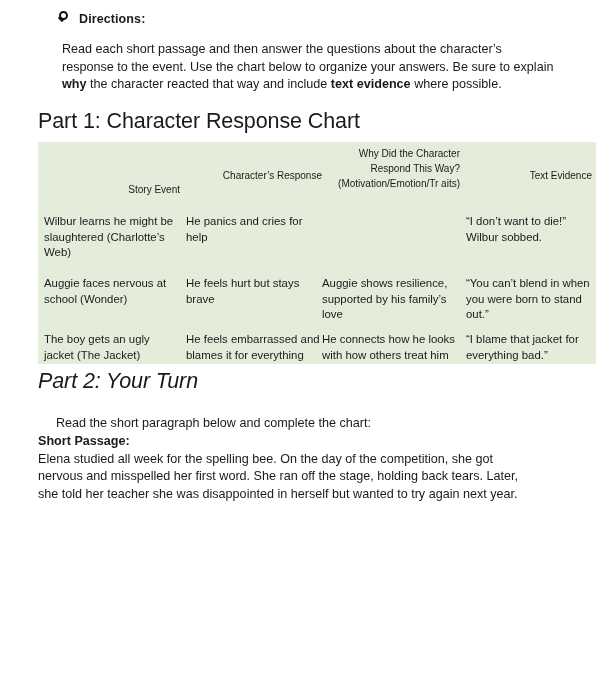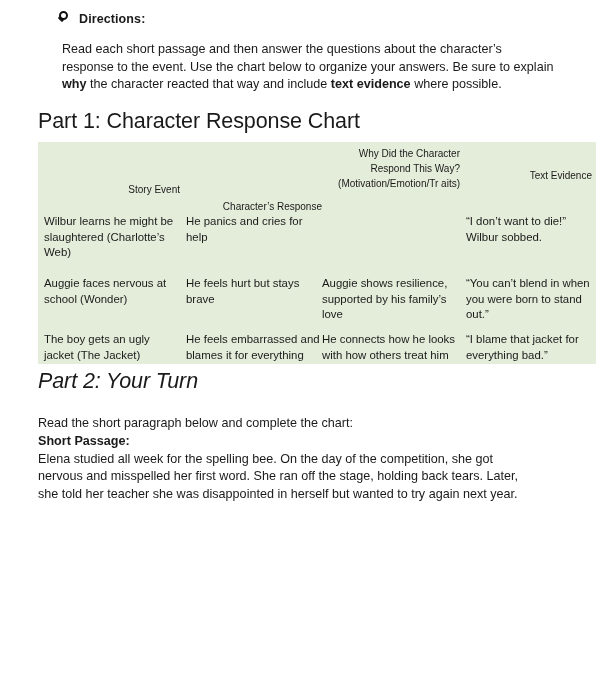--- a/index.html
+++ b/index.html
@@ -121,40 +121,40 @@
   }
   
   .c0 { left: 6px;   width: 136px; }
   .c1 { left: 148px; width: 136px; }
   .c2 { left: 284px; width: 138px; }
   .c3 { left: 428px; width: 126px; }
 
   
   .row-head { top: 0; height: 64px; }
   .row-head .c0 { top: 40px; }
-  .row-head .c1 { top: 26px; margin-top: 31px; }
+  .row-head .c1 { top: 26px; }
   .row-head .c2 { top: 4px; }
   .row-head .c3 { top: 26px; }
 
   .row-1 { top: 64px; height: 62px; padding-left: 32px; }
   .row-2 { top: 126px; height: 56px; }
   .row-3 { top: 182px; height: 56px; }
 
   .row-1 .cell, .row-2 .cell, .row-3 .cell { top: 8px; }
 
   
   .passage-block {
     position: absolute;
     left: 38px;
     top: 415px;
     width: 520px;
     font-size: 12.6px;
     line-height: 17.8px;
   }
-  .passage-intro { display: block; }
+  .passage-intro { display: block; margin-left: 18px; }
   .passage-label { display: block; font-weight: bold; }
   .passage-text { display: block; width: 502px; }
 </style>
 </head>
 <body>
 
 <div class="page">
 
   <div class="directions">
     <div class="dir-head">

